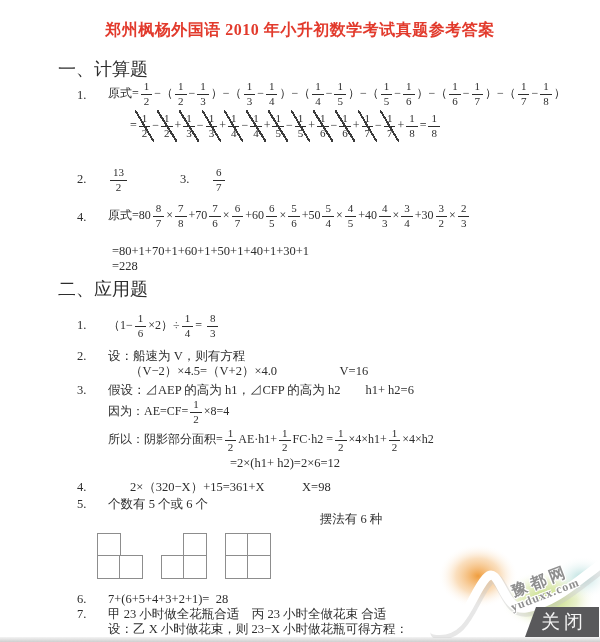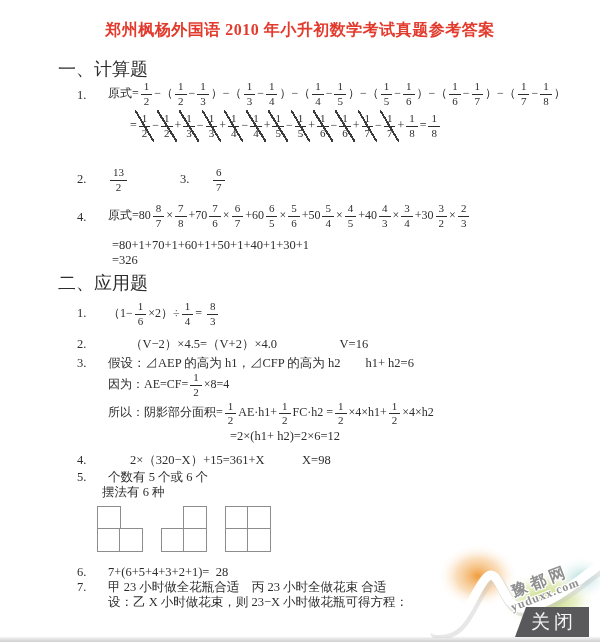--- a/index.html
+++ b/index.html
@@ -22,42 +22,42 @@
     display:inline-block;vertical-align:middle;text-align:center;
     font-size:11px;line-height:1.05;margin:0 2px;position:relative;
   }
   .fnum{display:block;padding:0 3px 1px;border-bottom:1px solid #2d2d2d;}
   .fden{display:block;padding:1px 3px 0;}
   .frac.cancel::after{
     content:'';position:absolute;left:-4px;right:-4px;top:-3px;bottom:-3px;
     background:linear-gradient(to top right,transparent 47%,#3b3b3b 47%,#3b3b3b 53%,transparent 53%);
   }
   
-  .mt2{margin-top:2px;}.mt3{margin-top:8px;}.mt4{margin-top:4px;}.mt6{margin-top:6px;}
+  .mt2{margin-top:2px;}.mt3{margin-top:14px;}.mt4{margin-top:4px;}.mt6{margin-top:6px;}
   .mt9{margin-top:9px;}.mt12{margin-top:12px;}.mt24{margin-top:24px;}
   .pt10{padding-top:10px;}.pt8{padding-top:8px;}
-  .ind22{margin-left:22px;}.ind4{margin-left:4px;}.ind122{margin-left:122px;}.indneg6{margin-left:-6px;}
+  .ind22{margin-left:22px;}.ind4{margin-left:4px;}.ind122{margin-left:122px;}.indneg6{margin-left:-6px;text-align:center;}
   .gap51{display:inline-block;width:51px;}
   
   .figrow{display:flex;gap:17px;margin:6px 0 0 -11px;}
   .fig{position:relative;width:47px;height:47px;}
   .fig .cell{position:absolute;width:24px;height:24px;box-sizing:border-box;border:1px solid #8d8d8d;background:#fff;}
   
   .watermark{position:absolute;right:0;bottom:4px;width:170px;height:100px;z-index:2;pointer-events:none;}
   .wm-svg{position:absolute;right:0;bottom:0;}
   .wm-text{
     position:absolute;right:22px;bottom:36px;transform:rotate(-21deg);
     text-align:center;color:#8f8f8f;font-weight:bold;
     text-shadow:1px 1px 0 #fff,-1px -1px 0 #fff,1px -1px 0 #fff,-1px 1px 0 #fff,0 1px 0 #fff,0 -1px 0 #fff;
   }
   .wm-name{font-size:16px;letter-spacing:4px;line-height:17px;}
   .wm-url{font-size:12px;line-height:13px;letter-spacing:1px;}
   
   .close-btn{
-    position:absolute;right:11px;bottom:5px;width:74px;height:30px;z-index:3;
+    position:absolute;right:1px;bottom:5px;width:74px;height:30px;z-index:3;
     background:#59595b;color:#f4f4f4;font-size:19px;letter-spacing:4px;text-indent:4px;
     display:flex;align-items:center;justify-content:center;
     clip-path:polygon(11px 0,100% 0,100% 100%,0 100%);
     font-family:Liberation Sans, sans-serif;cursor:pointer;
   }
   .bottom-strip{
     position:absolute;left:0;right:0;bottom:0;height:5px;z-index:1;
     background:linear-gradient(#f4f4f4,#cfcfcf);
   }
 </style>
@@ -84,36 +84,37 @@
     <span class="gap51"></span>
     <div class="pnum">3.</div>
     <span class="mline"><span class="frac"><span class="fnum">6</span><span class="fden">7</span></span></span>
   </div>
 
   <div class="prob mt6">
     <div class="pnum pt10">4.</div>
     <div class="pbody">
       <div class="mline">原式=80<span class="frac"><span class="fnum">8</span><span class="fden">7</span></span>×<span class="frac"><span class="fnum">7</span><span class="fden">8</span></span>+70<span class="frac"><span class="fnum">7</span><span class="fden">6</span></span>×<span class="frac"><span class="fnum">6</span><span class="fden">7</span></span>+60<span class="frac"><span class="fnum">6</span><span class="fden">5</span></span>×<span class="frac"><span class="fnum">5</span><span class="fden">6</span></span>+50<span class="frac"><span class="fnum">5</span><span class="fden">4</span></span>×<span class="frac"><span class="fnum">4</span><span class="fden">5</span></span>+40<span class="frac"><span class="fnum">4</span><span class="fden">3</span></span>×<span class="frac"><span class="fnum">3</span><span class="fden">4</span></span>+30<span class="frac"><span class="fnum">3</span><span class="fden">2</span></span>×<span class="frac"><span class="fnum">2</span><span class="fden">3</span></span></div>
       <div class="tline mt3 ind4">=80+1+70+1+60+1+50+1+40+1+30+1</div>
-      <div class="tline ind4">=326</div>
+      <div class="tline ind4">=228</div>
     </div>
   </div>
 
   <div class="sec-heading h2">二、应用题</div>
 
   <div class="prob mt3">
     <div class="pnum pt8">1.</div>
     <div class="pbody">
       <div class="mline">（1−<span class="frac"><span class="fnum">1</span><span class="fden">6</span></span>×2）÷<span class="frac"><span class="fnum">1</span><span class="fden">4</span></span>= <span class="frac"><span class="fnum">8</span><span class="fden">3</span></span></div>
     </div>
   </div>
 
   <div class="prob mt9">
     <div class="pnum">2.</div>
     <div class="pbody">
+      <div class="tline">设：船速为 V，则有方程</div>
       <div class="tline ind22">（V−2）×4.5=（V+2）×4.0　　　　　V=16</div>
     </div>
   </div>
 
   <div class="prob mt4">
     <div class="pnum">3.</div>
     <div class="pbody">
       <div class="tline">假设：⊿AEP 的高为 h1，⊿CFP 的高为 h2　　h1+ h2=6</div>
       <div class="mline" style="line-height:26px;">因为：AE=CF=<span class="frac"><span class="fnum">1</span><span class="fden">2</span></span>×8=4</div>
       <div class="mline" style="line-height:28px;">所以：阴影部分面积=<span class="frac"><span class="fnum">1</span><span class="fden">2</span></span>AE·h1+<span class="frac"><span class="fnum">1</span><span class="fden">2</span></span>FC·h2 =<span class="frac"><span class="fnum">1</span><span class="fden">2</span></span>×4×h1+<span class="frac"><span class="fnum">1</span><span class="fden">2</span></span>×4×h2</div>

